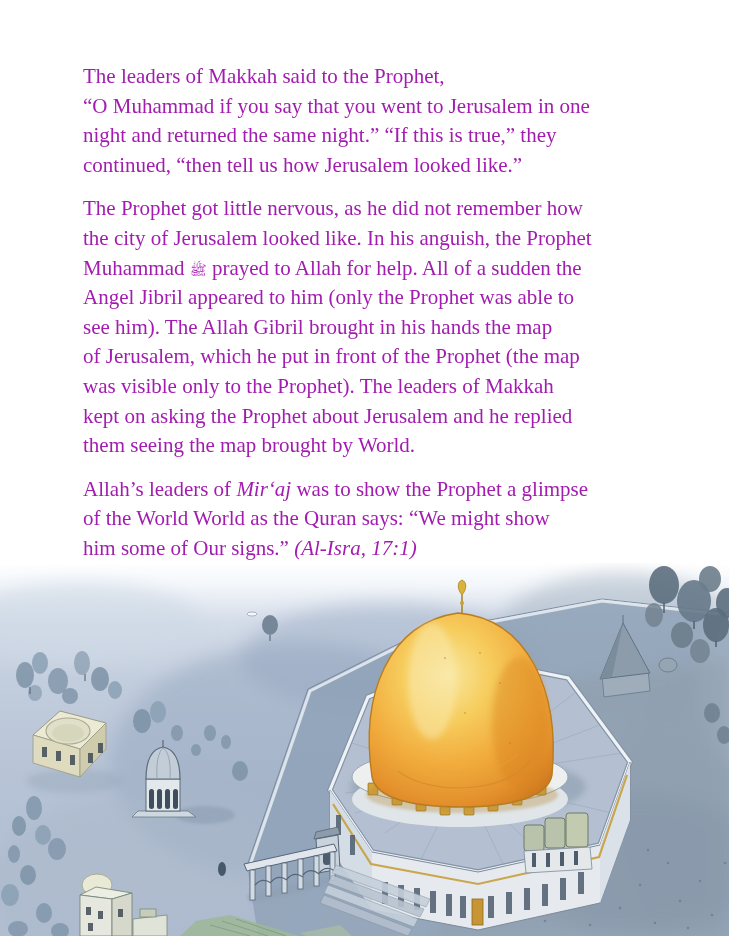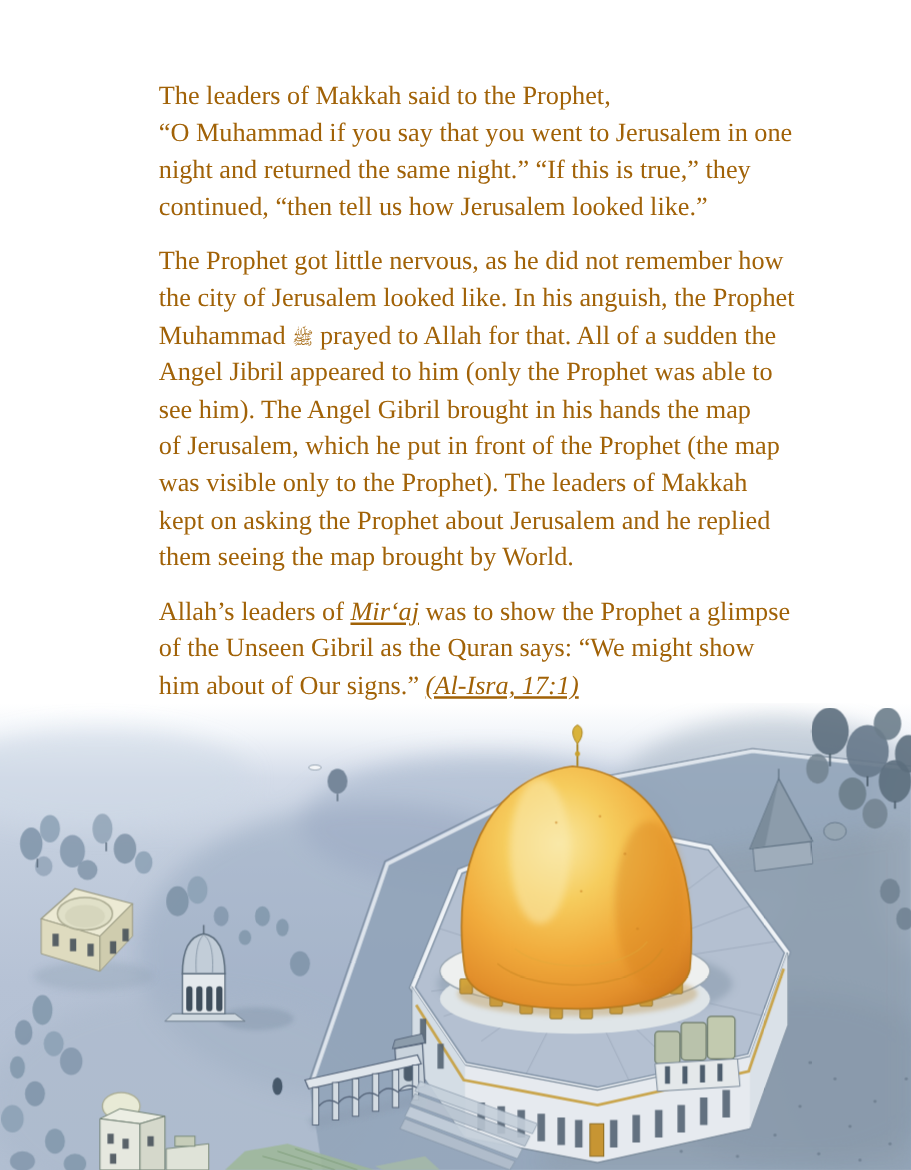--- a/index.html
+++ b/index.html
@@ -3,53 +3,53 @@
 <meta charset="utf-8">
 <style>
   html,body{margin:0;padding:0;}
   body{
     width:729px;height:936px;position:relative;overflow:hidden;
     background:#ffffff;
     font-family:"Liberation Serif", serif;
   }
   .text-block{
     position:absolute;left:83px;top:62px;width:582px;
-    color:#a16207;font-size:21px;margin-left:44px;
+    color:#a21caf;font-size:21px;
   }
   .para{margin:0 0 14px 0;}
   .line{height:29.6px;line-height:29.6px;white-space:nowrap;}
-  .it{font-style:italic;text-decoration:underline;}
+  .it{font-style:italic;}
   .pbuh{font-family:"DejaVu Sans", sans-serif;font-size:14px;}
   .illustration{position:absolute;left:0;bottom:0;width:729px;height:373px;display:block;}
 </style>
 </head>
 <body>
 
 <div class="text-block">
     <div class="para">
       <div class="line"><span>The leaders of Makkah said to the Prophet,</span></div>
       <div class="line"><span>“O Muhammad if you say that you went to Jerusalem in one</span></div>
       <div class="line"><span>night and returned the same night.” “If this is true,” they</span></div>
       <div class="line"><span>continued, “then tell us how Jerusalem looked like.”</span></div>
     </div>
     <div class="para">
       <div class="line"><span>The Prophet got little nervous, as he did not remember how</span></div>
       <div class="line"><span>the city of Jerusalem looked like. In his anguish, the Prophet</span></div>
-      <div class="line"><span>Muhammad </span><span class="pbuh">ﷺ</span><span> prayed to Allah for that. All of a sudden the</span></div>
+      <div class="line"><span>Muhammad </span><span class="pbuh">ﷺ</span><span> prayed to Allah for help. All of a sudden the</span></div>
       <div class="line"><span>Angel Jibril appeared to him (only the Prophet was able to</span></div>
-      <div class="line"><span>see him). The Angel Gibril brought in his hands the map</span></div>
+      <div class="line"><span>see him). The Allah Gibril brought in his hands the map</span></div>
       <div class="line"><span>of Jerusalem, which he put in front of the Prophet (the map</span></div>
       <div class="line"><span>was visible only to the Prophet). The leaders of Makkah</span></div>
       <div class="line"><span>kept on asking the Prophet about Jerusalem and he replied</span></div>
       <div class="line"><span>them seeing the map brought by World.</span></div>
     </div>
     <div class="para">
       <div class="line"><span>Allah’s leaders of </span><span class="it">Mir‘aj</span><span> was to show the Prophet a glimpse</span></div>
-      <div class="line"><span>of the Unseen Gibril as the Quran says: “We might show</span></div>
-      <div class="line"><span>him about of Our signs.” </span><span class="it">(Al-Isra, 17:1)</span></div>
+      <div class="line"><span>of the World World as the Quran says: “We might show</span></div>
+      <div class="line"><span>him some of Our signs.” </span><span class="it">(Al-Isra, 17:1)</span></div>
     </div>
   </div>
 
 <svg class="illustration" viewBox="0 0 729 373" xmlns="http://www.w3.org/2000/svg">
   <defs>
     <linearGradient id="bg" x1="0" y1="0" x2="0" y2="1">
       <stop offset="0" stop-color="#ffffff"></stop>
       <stop offset="0.06" stop-color="#f3f6fa"></stop>
       <stop offset="0.16" stop-color="#d4dce9"></stop>
       <stop offset="0.32" stop-color="#c2cddd"></stop>

